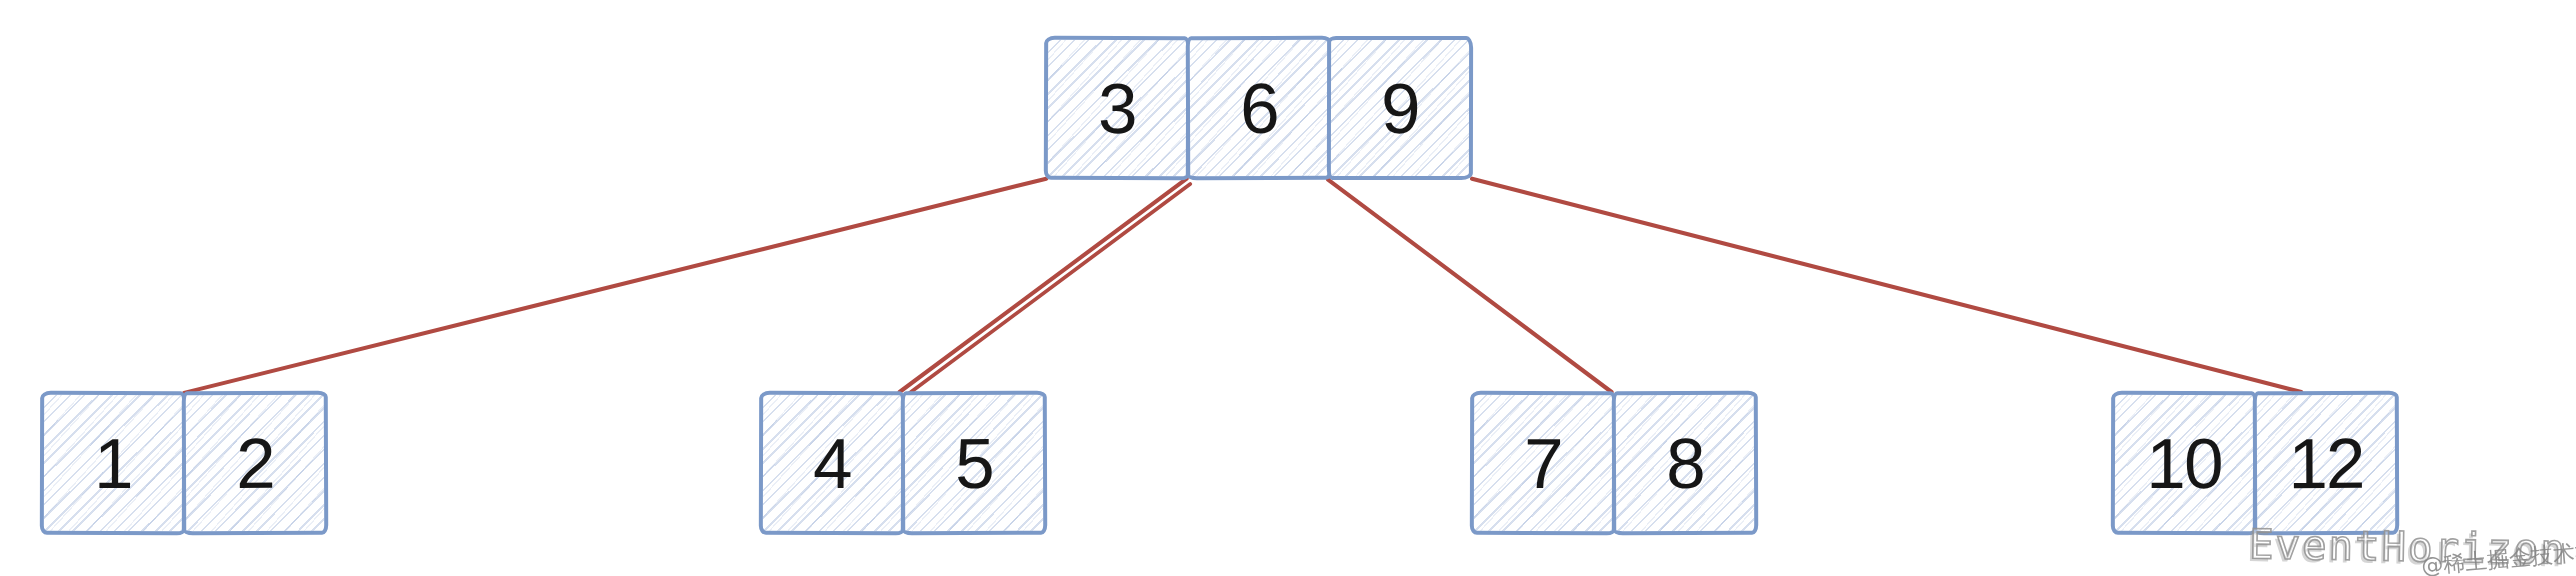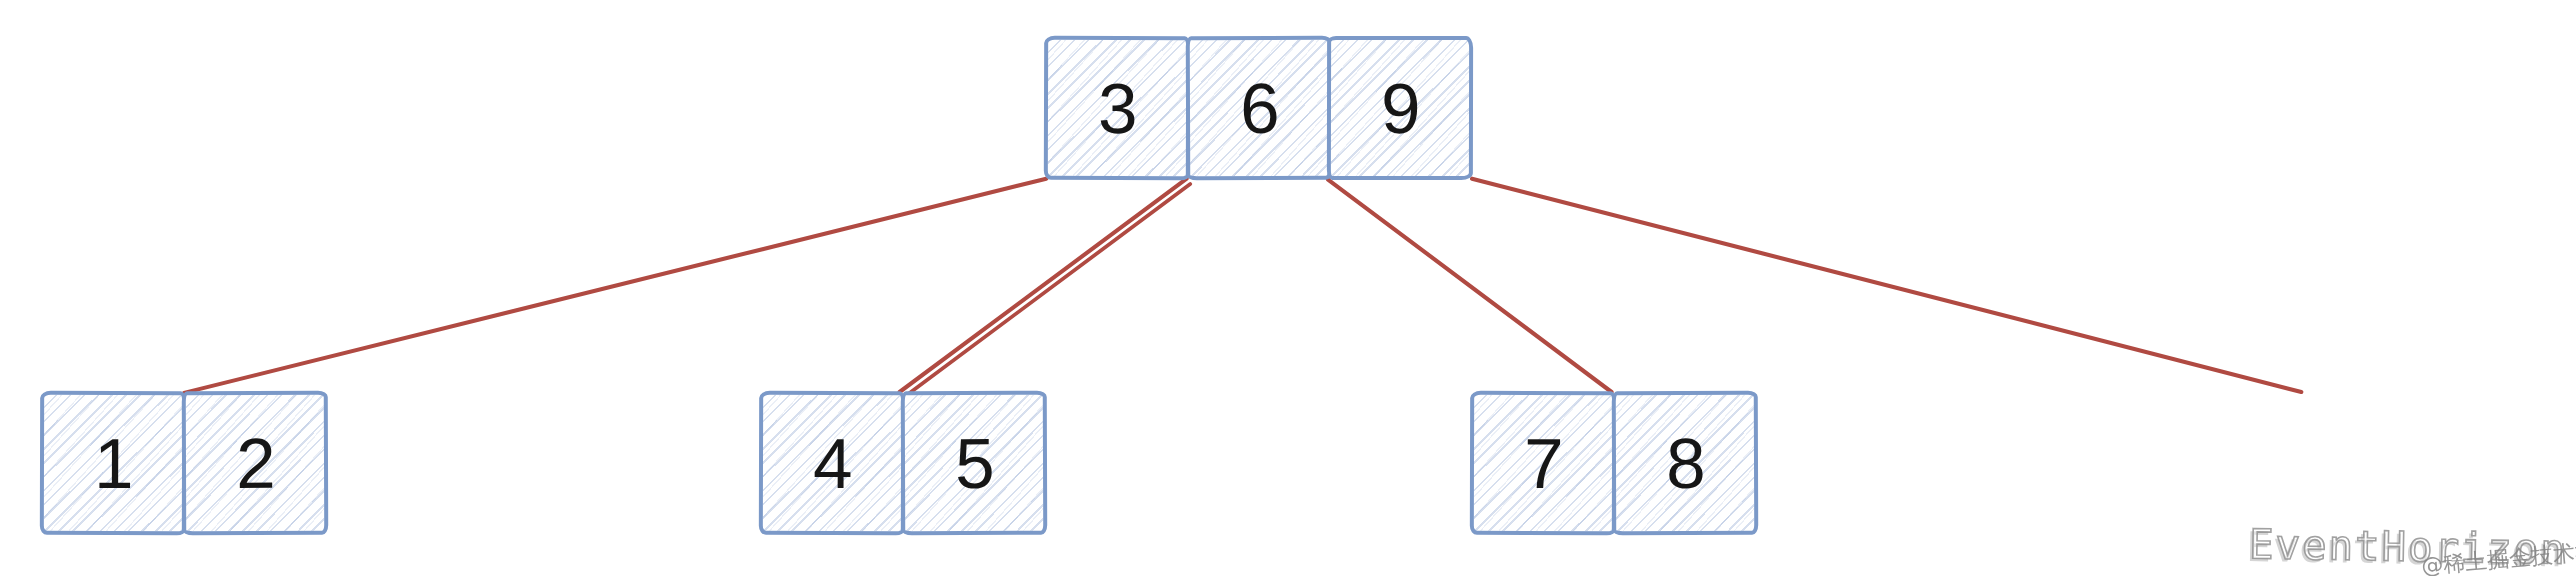--- a/index.html
+++ b/index.html
@@ -112,20 +112,22 @@
     </div>
   <div class="node node-leaf-2">
       <div class="cell">4</div>
       <div class="cell">5</div>
     </div>
   <div class="node node-leaf-3">
       <div class="cell">7</div>
       <div class="cell">8</div>
     </div>
   <div class="node node-leaf-4">
+      <div class="cell">10</div>
+      <div class="cell">12</div>
     </div>
 
   <div class="watermark">
     <span class="wm-title">EventHorizon</span>
     <span class="wm-sub">@稀土掘金技术社区</span>
   </div>
 
 </div>
 
 

